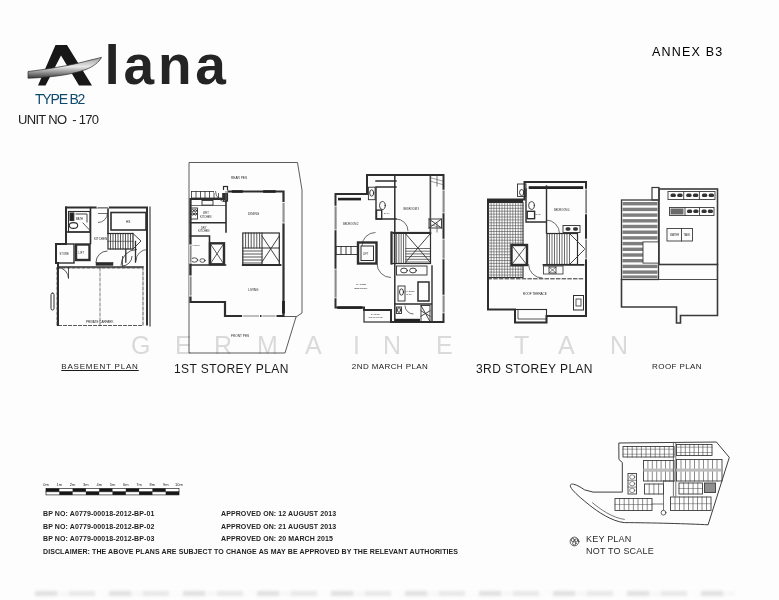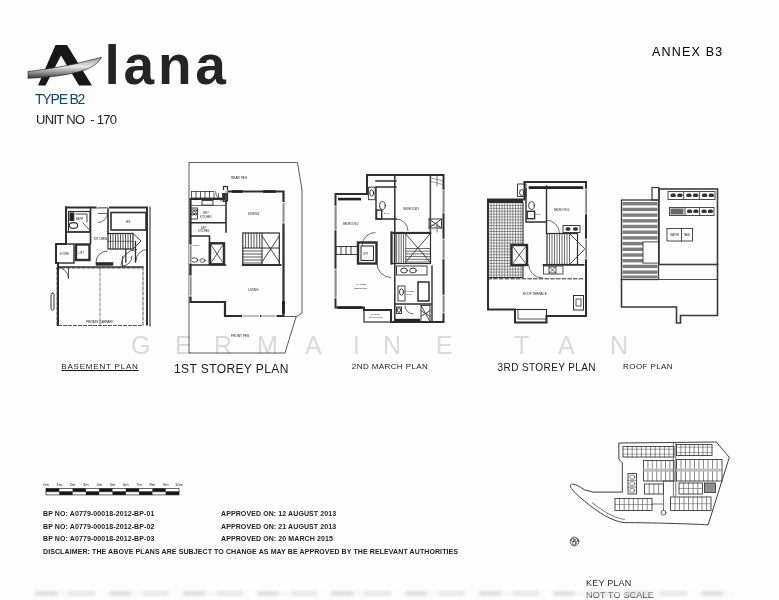--- a/index.html
+++ b/index.html
@@ -36,38 +36,38 @@
         <stop offset="1" stop-color="#3a3a3a"></stop>
   </linearGradient>
     </defs>
   <path d="M28,71.5 C45,69.5 70,65.5 85,61.5 C92,59.5 98,58.5 101.5,57.3 C99,62.5 93,66.5 86,69.5 C70,75.5 45,77.7 28,78.2 Z" fill="url(#sw)" stroke="#2a2a2a" stroke-width="0.7"></path>
 
   <text x="104.5" y="84" font-size="55" font-weight="bold" letter-spacing="3.8" fill="#181818">lana</text>
 </svg>
 
 <div class="abs" style="left:35px;top:91px;font-size:14px;letter-spacing:-1.2px;color:#0c4a6e;">TYPE B2</div>
 
-<div class="abs" style="left:36px;top:112px;font-size:13px;letter-spacing:-0.7px;color:#222;">UNIT NO&nbsp; - 170</div>
+<div class="abs" style="left:18px;top:112px;font-size:13px;letter-spacing:-0.7px;color:#222;">UNIT NO&nbsp; - 170</div>
 
 <div class="abs" style="left:652px;top:45px;font-size:12.5px;letter-spacing:1.2px;color:#000000;">ANNEX B3</div>
 
 <div class="abs" style="left:40px;top:362px;width:120px;text-align:center;font-size:8px;letter-spacing:0.8px;color:#1a1a1a;text-decoration:underline;">BASEMENT PLAN</div>
 <div class="abs" style="left:174px;top:362px;width:120px;text-align:left;font-size:12px;letter-spacing:0.4px;color:#1a1a1a;">1ST STOREY PLAN</div>
 <div class="abs" style="left:330px;top:362px;width:120px;text-align:center;font-size:8px;letter-spacing:0.4px;color:#1a1a1a;">2ND MARCH PLAN</div>
-<div class="abs" style="left:476px;top:362px;width:120px;text-align:right;font-size:10px;letter-spacing:0.4px;color:#1a1a1a;">3RD STOREY PLAN</div>
-<div class="abs" style="left:588px;top:362px;width:120px;text-align:center;font-size:8px;letter-spacing:0.4px;color:#1a1a1a;">ROOF PLAN</div>
+<div class="abs" style="left:476px;top:362px;width:120px;text-align:left;font-size:12px;letter-spacing:0.4px;color:#1a1a1a;">3RD STOREY PLAN</div>
+<div class="abs" style="left:617px;top:362px;width:120px;text-align:center;font-size:8px;letter-spacing:0.4px;color:#1a1a1a;">ROOF PLAN</div>
 
 <div class="abs" style="left:43px;top:508px;font-size:7px;font-weight:700;letter-spacing:0.1px;color:#222;line-height:12.5px;white-space:nowrap;">
   <div><span style="display:inline-block;width:178px;">BP NO: A0779-00018-2012-BP-01</span><span>APPROVED ON: 12 AUGUST 2013</span></div>
   <div><span style="display:inline-block;width:178px;">BP NO: A0779-00018-2012-BP-02</span><span>APPROVED ON: 21 AUGUST 2013</span></div>
   <div><span style="display:inline-block;width:178px;">BP NO: A0779-00018-2012-BP-03</span><span>APPROVED ON: 20 MARCH 2015</span></div>
   <div>DISCLAIMER: THE ABOVE PLANS ARE SUBJECT TO CHANGE AS MAY BE APPROVED BY THE RELEVANT AUTHORITIES</div>
 </div>
 
-<div class="abs" style="left:586px;top:534px;font-size:9px;letter-spacing:0.2px;color:#2a2a2a;line-height:11.5px;margin-top:44px;">KEY PLAN<br>NOT TO SCALE</div>
+<div class="abs" style="left:586px;top:534px;font-size:9px;letter-spacing:0.2px;color:#2a2a2a;line-height:11.5px;">KEY PLAN<br>NOT TO SCALE</div>
 
 <div class="abs" style="left:35px;top:591px;width:700px;height:5px;background:repeating-linear-gradient(90deg,#c9c9c9 0 22px,#f2f2f2 22px 34px,#d6d6d6 34px 60px,#fafafa 60px 74px);filter:blur(1.6px);opacity:0.55;"></div>
 
 <svg class="abs" style="left:0;top:0;filter:blur(0.3px);" width="779" height="600" viewBox="0 0 779 600" fill="none" stroke-linecap="square">
 
 <g stroke="#2e2e2e">
 
   <path d="M66,207.5 H147 V324.5" stroke-width="2"></path>
 
   <path d="M66,207.5 V244 H56 V263 H58 V325" stroke-width="2"></path>

